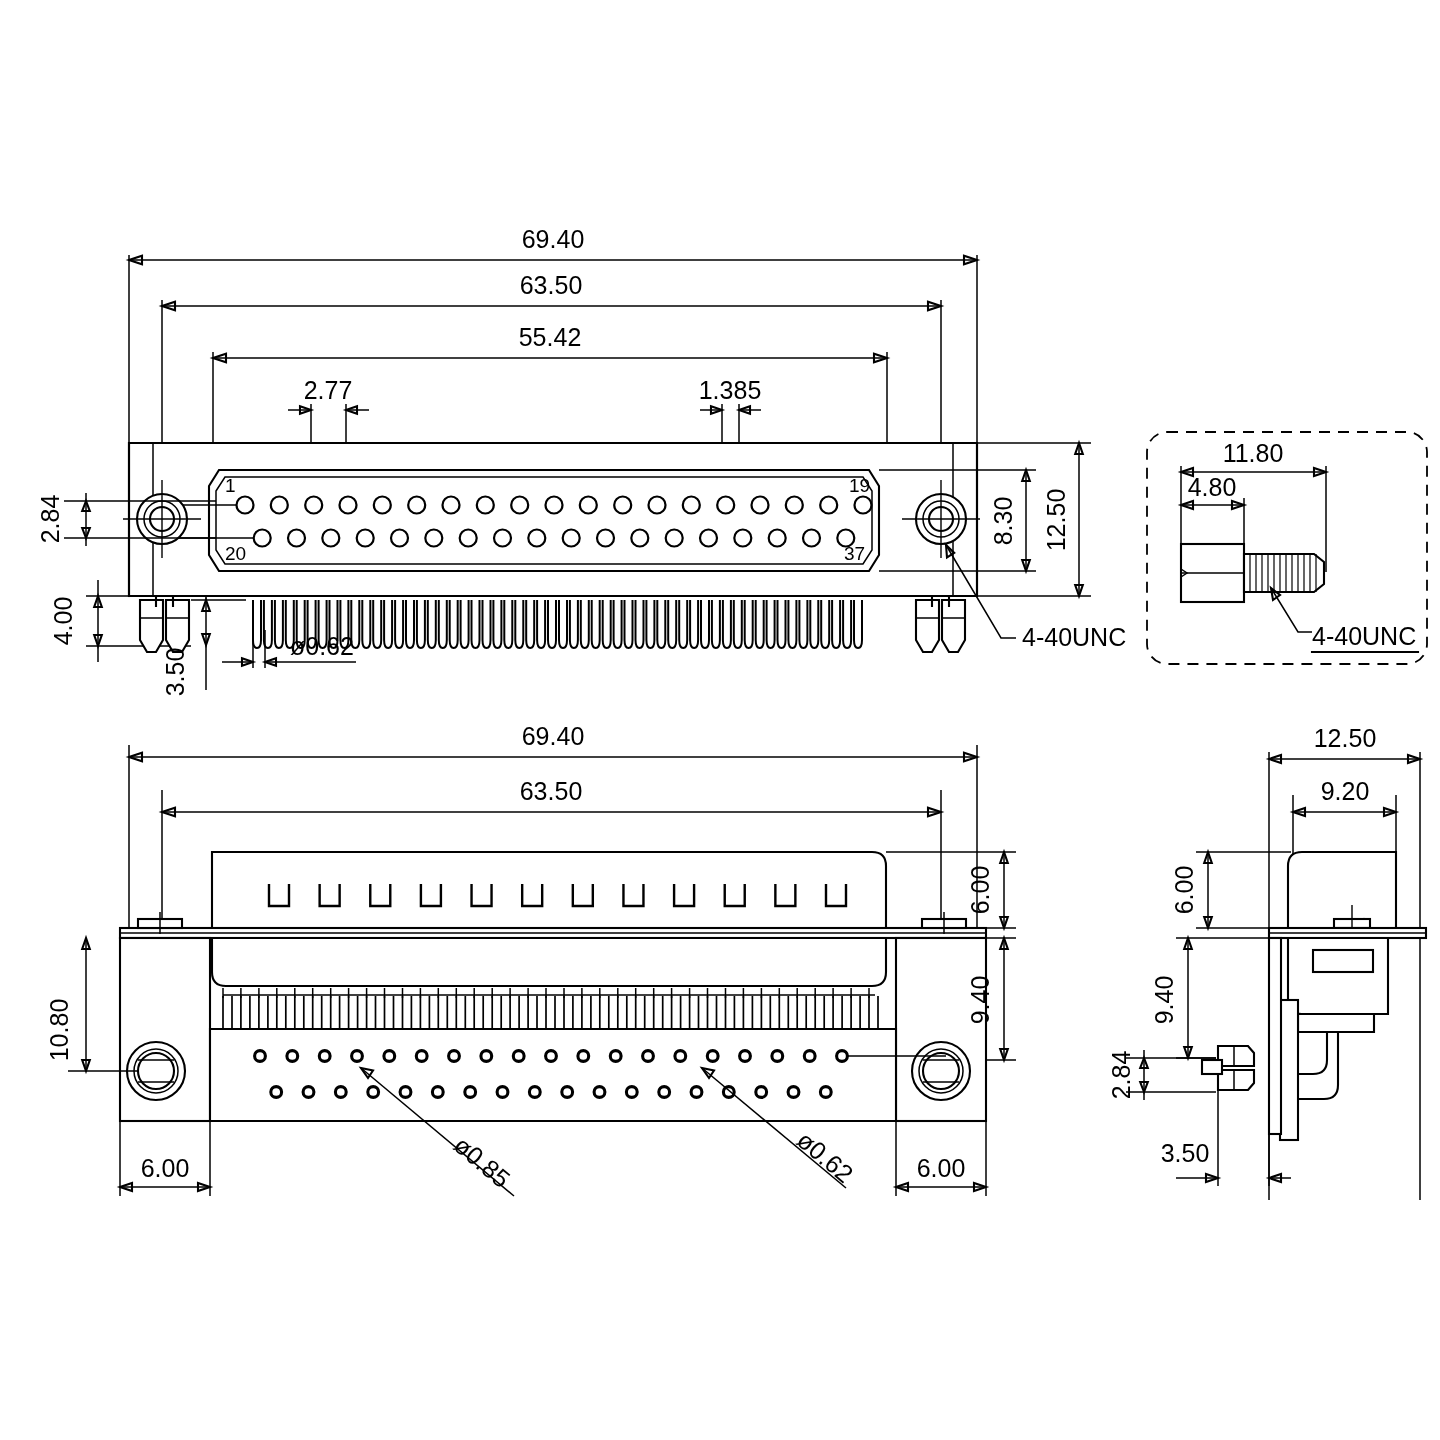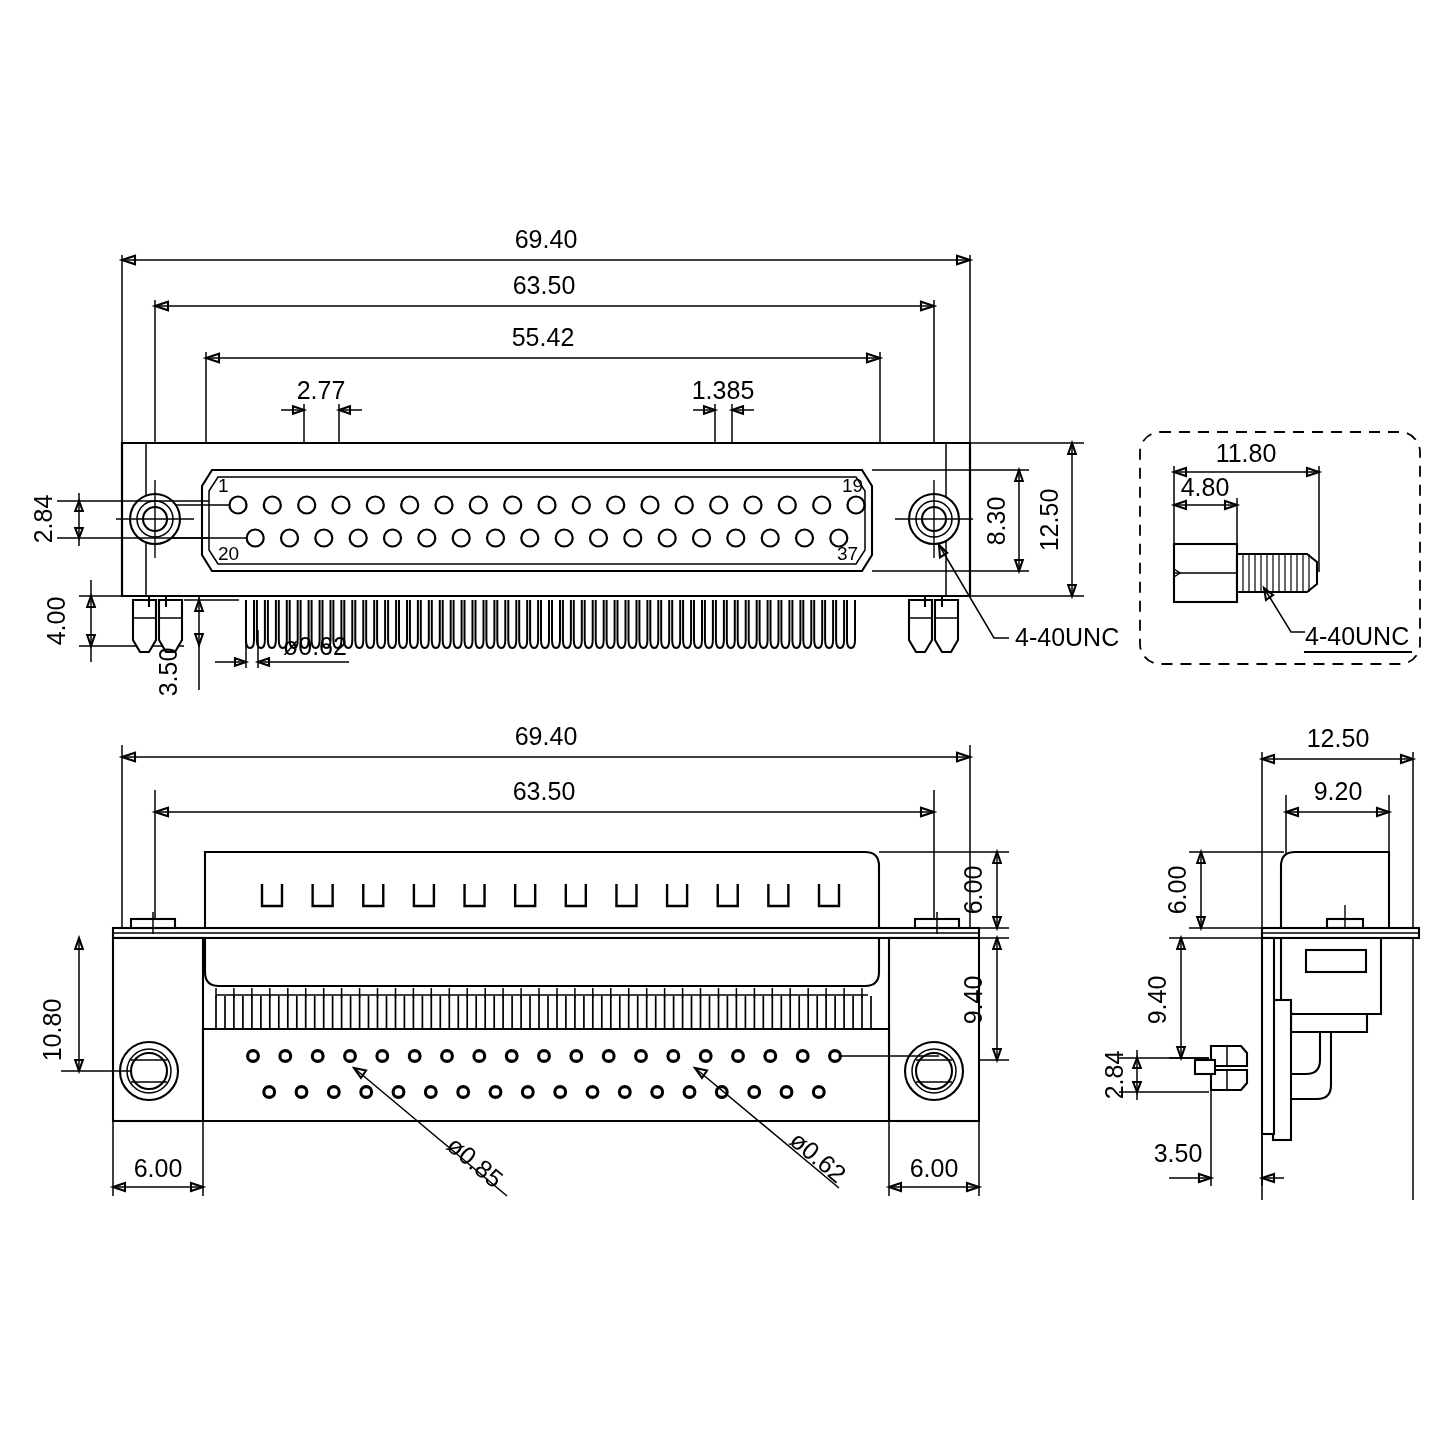--- a/index.html
+++ b/index.html
@@ -2,21 +2,21 @@
 <html><head>
 <meta charset="utf-8">
 <title>DB37 Connector Technical Drawing</title>
 <style>
   html,body{margin:0;padding:0;background:#ffffff;}
   body{
     width:1440px;height:1440px;
     font-family:"Liberation Sans","DejaVu Sans",sans-serif;
     overflow:hidden;position:relative;
   }
-  #sheet{position:absolute;left:9px;top:0;width:1376px;height:1440px;}
+  #sheet{position:absolute;left:16px;top:0;width:1376px;height:1440px;}
   svg{display:block;}
   .ln{stroke:#000;fill:none;stroke-width:2.1;stroke-linecap:square;}
   .thin{stroke:#000;fill:none;stroke-width:1.5;}
   .vthin{stroke:#000;fill:none;stroke-width:1.2;}
   .dim{stroke:#000;fill:none;stroke-width:1.5;}
   .ctr{stroke:#000;fill:none;stroke-width:1.4;}
   .dash{stroke:#000;fill:none;stroke-width:1.8;stroke-dasharray:11 8;}
   .wht{fill:#ffffff;}
   .dimtxt{font-family:"Liberation Sans","DejaVu Sans",sans-serif;font-size:25px;fill:#000;}
   .pintxt{font-family:"Liberation Sans","DejaVu Sans",sans-serif;font-size:19px;fill:#000;}

